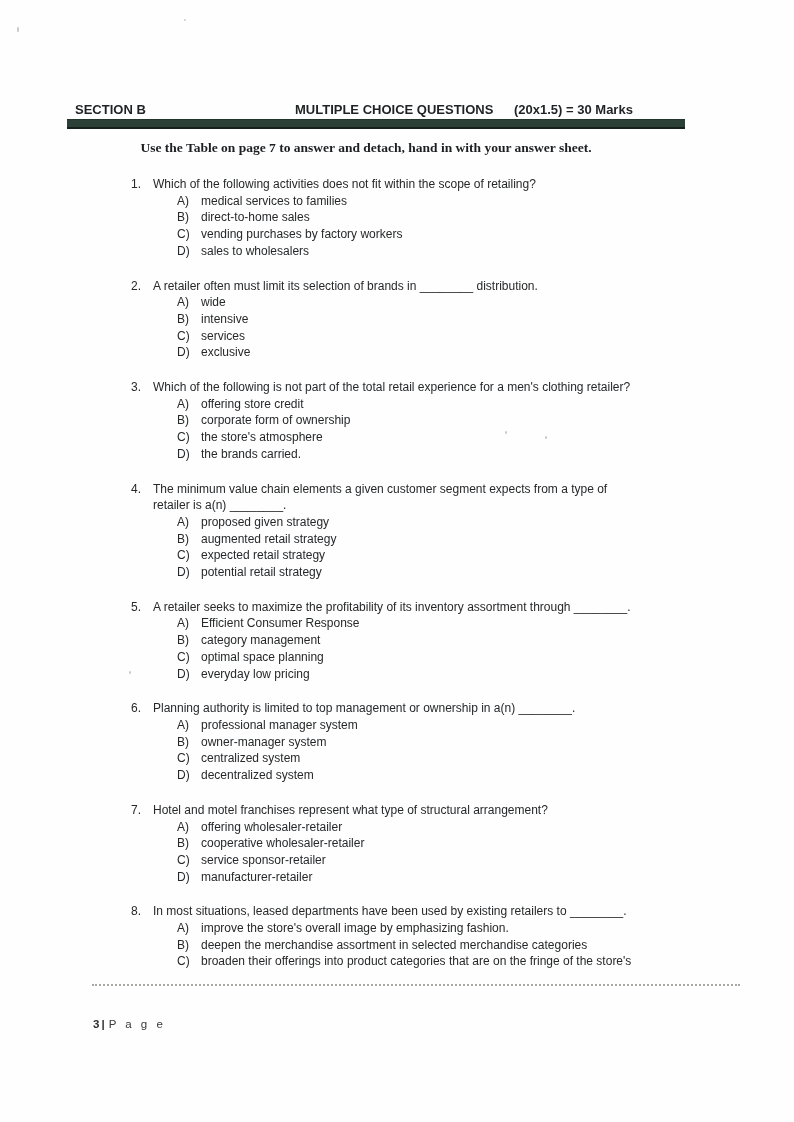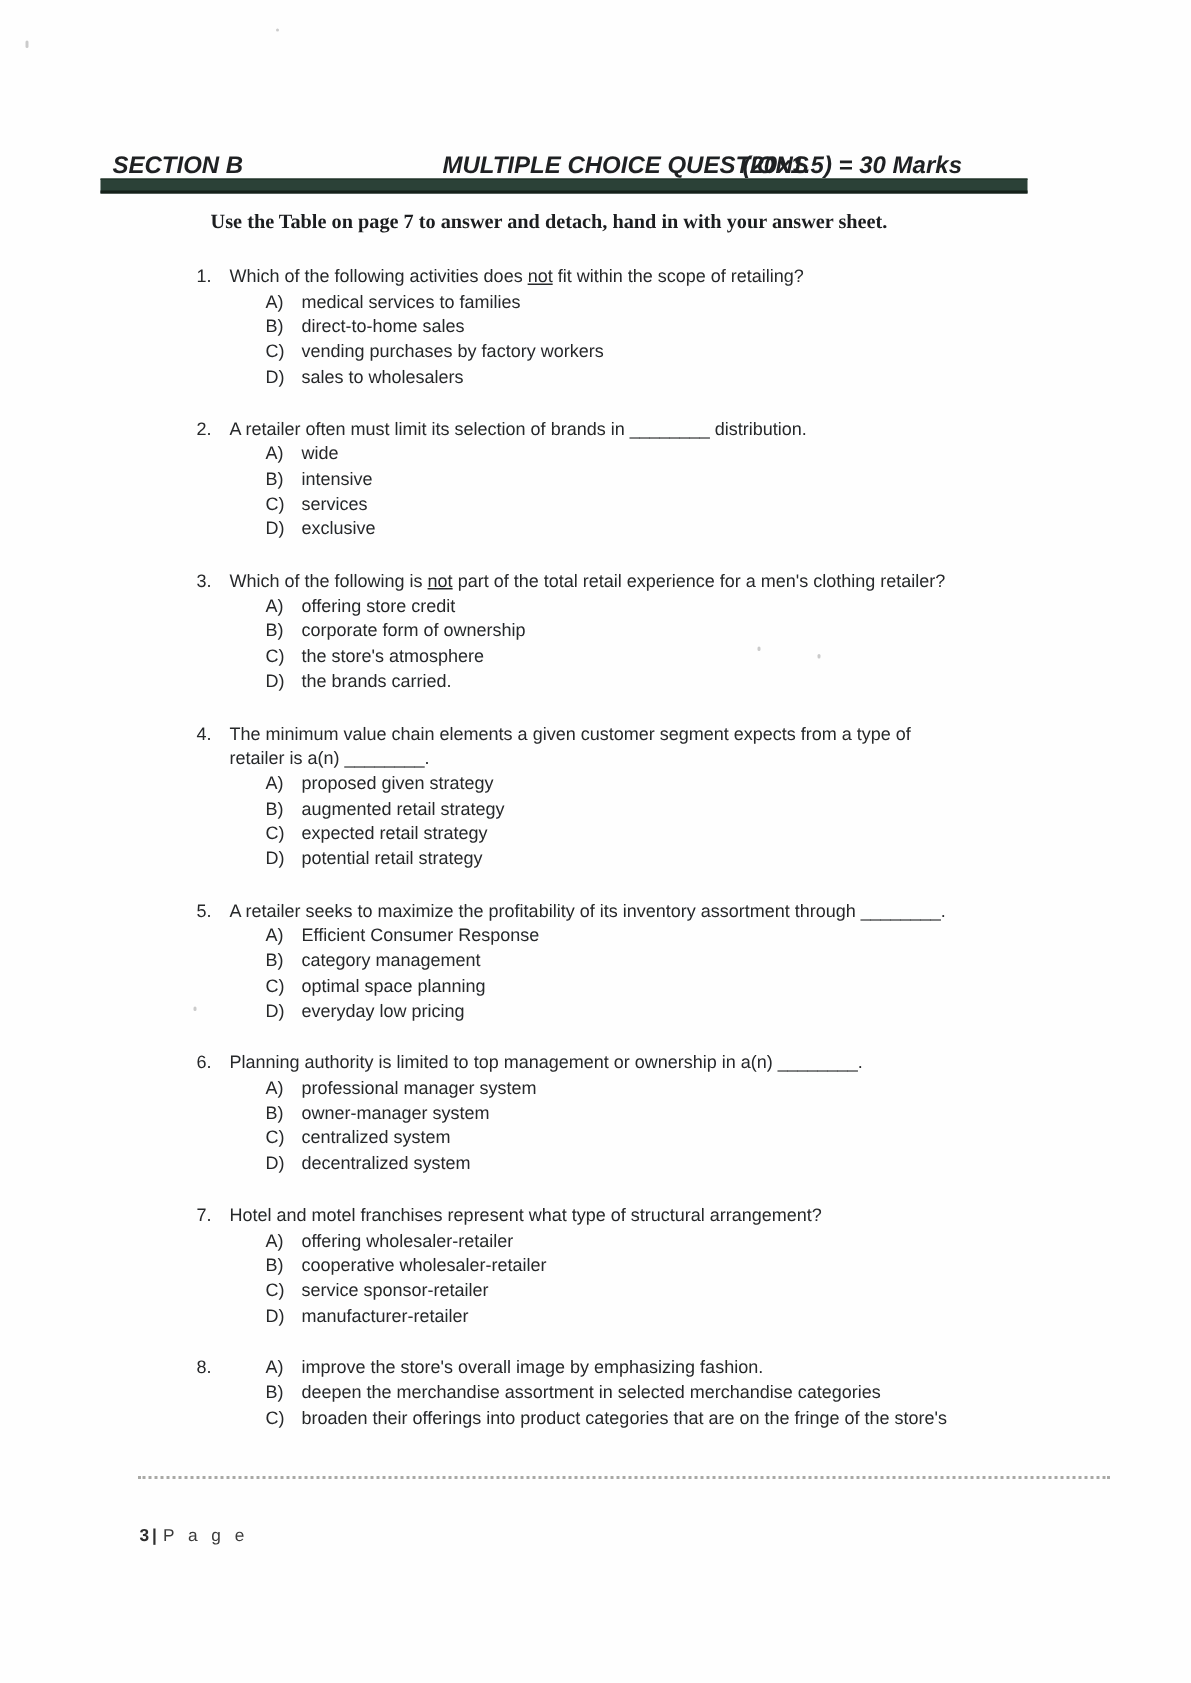--- a/index.html
+++ b/index.html
@@ -2,40 +2,40 @@
 <html><head>
 <meta charset="utf-8">
 <style>
   html,body { margin:0; padding:0; background:#ffffff; }
   .page {
     position:relative; width:794px; height:1122px; margin:0 auto;
     background:#fefefe; overflow:hidden;
     font-family:"Liberation Sans", sans-serif; color:#26282a;
   }
   
-  .hdr { position:absolute; top:102px; font-weight:bold; font-size:16px; color:#1f2123; white-space:nowrap;font-style:italic; }
+  .hdr { position:absolute; top:102px; font-weight:bold; font-size:13px; color:#1f2123; white-space:nowrap; }
   .hdr-section { left:75px; }
   .hdr-title   { left:295px; }
-  .hdr-marks   { left:495px;text-align:center; }
+  .hdr-marks   { left:514px;text-align:center; }
   .header-bar {
     position:absolute; top:119px; left:67px; width:618px; height:7px;
     background:#2b4137; border-top:1px solid #22352b; border-bottom:2px solid #15211a;
   }
   
   .instruction {
     position:absolute; top:140px; left:61px; width:610px; text-align:center;
     font-family:"Liberation Serif", serif; font-weight:bold; font-size:13.5px; color:#1c1e20;
     white-space:nowrap;
   }
   
   .questions { position:absolute; top:176px; left:131px; width:618px; }
   .q { display:flex; margin-bottom:18px; font-size:12px; line-height:16.7px; }
   .q-num { flex:0 0 22px; }
   .q-body { flex:1 1 auto; max-width:594px; }
-  .u { text-decoration:underline; }
+  .u { }
   .options { margin-left:24px; }
   .option { display:flex; }
   .opt-letter { flex:0 0 24px; }
   .opt-text { flex:1 1 auto; }
   
   .footer-line {
     position:absolute; top:984px; left:92px; width:648px; height:0;
     border-top:2px dotted #a9a9a6;
   }
   .footer { position:absolute; top:989px; left:93px; font-size:11.5px; color:#2e2e2e; white-space:nowrap;margin-top:29px; }
@@ -228,20 +228,21 @@
             <div class="option">
               <span class="opt-letter">D)</span>
               <span class="opt-text">manufacturer-retailer</span>
             </div>
           </div>
         </div>
       </div>
       <div class="q">
         <div class="q-num">8.</div>
         <div class="q-body">
+          <div class="q-text"><span>In most situations, leased departments have been used by existing retailers to ________.</span></div>
           <div class="options">
             <div class="option">
               <span class="opt-letter">A)</span>
               <span class="opt-text">improve the store's overall image by emphasizing fashion.</span>
             </div>
             <div class="option">
               <span class="opt-letter">B)</span>
               <span class="opt-text">deepen the merchandise assortment in selected merchandise categories</span>
             </div>
             <div class="option">

